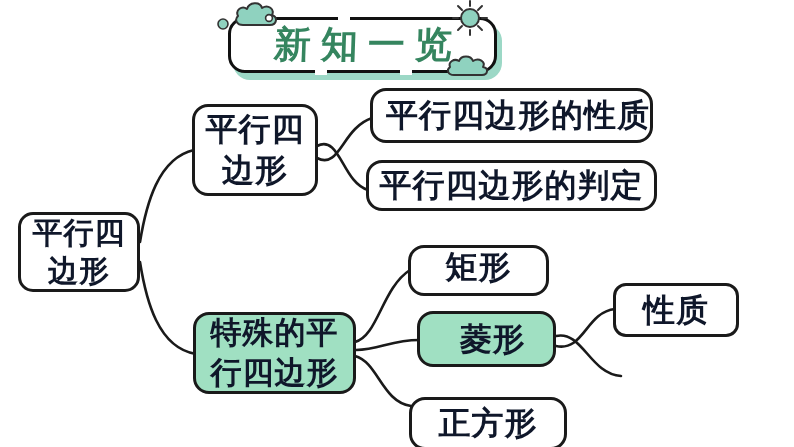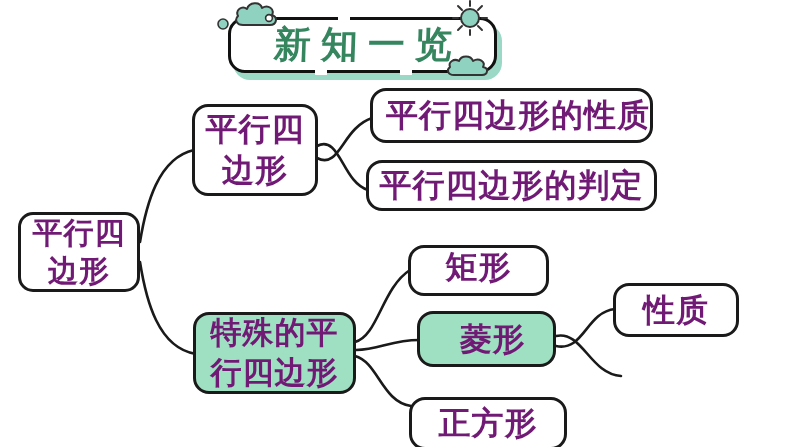--- a/index.html
+++ b/index.html
@@ -15,21 +15,21 @@
   .connectors path{fill:none;stroke:#1a1a1a;stroke-width:2.6;stroke-linecap:round;}
 
   
   .node{
     position:absolute;z-index:2;
     box-sizing:border-box;
     background:#ffffff;
     border:3px solid #1a1a1a;
     border-radius:16px;
     display:flex;align-items:center;justify-content:center;
-    color:#701a75;
+    color:#0f172a;
   }
   .node-label{
     white-space:pre-line;
     text-align:center;
     font-size:32px;
     font-weight:600;
     line-height:1.28;
     letter-spacing:1px;
   }
   .green{background:#a0e0c2;}
@@ -38,21 +38,21 @@
   #n-root            {left:18px;  top:212px; width:122px; height:80px; border-radius:15px;}
   #n-root .node-label{font-size:30px;}
   #n-parallelogram   {left:192px; top:104px; width:126px; height:92px;}
   #n-pg-properties   {left:370px; top:88px;  width:283px; height:55px;justify-content:flex-end;}
   #n-pg-judgment     {left:366px; top:160px; width:291px; height:51px;}
   #n-special         {left:193px; top:312px; width:163px; height:82px;}
   #n-special .node-label{font-size:31px;}
   #n-rectangle       {left:408px; top:245px; width:141px; height:51px;font-family:Liberation Mono, monospace;}
   #n-rhombus         {left:417px; top:311px; width:139px; height:56px;padding-left:12px;}
   #n-square          {left:409px; top:379px; width:158px; height:53px;margin-top:18px;}
-  #n-rh-properties   {left:613px; top:283px; width:126px; height:54px;}
+  #n-rh-properties   {left:613px; top:283px; width:126px; height:54px;border-radius:13px;}
   #n-rh-judgment     {left:619px; top:351px; width:122px; height:50px;}
 
   
   .title-box{
     position:absolute;z-index:3;
     left:228px; top:17px; width:269px; height:56px;
     box-sizing:border-box;
     background:#ffffff;
     border:3px solid #111111;
     border-radius:17px;

